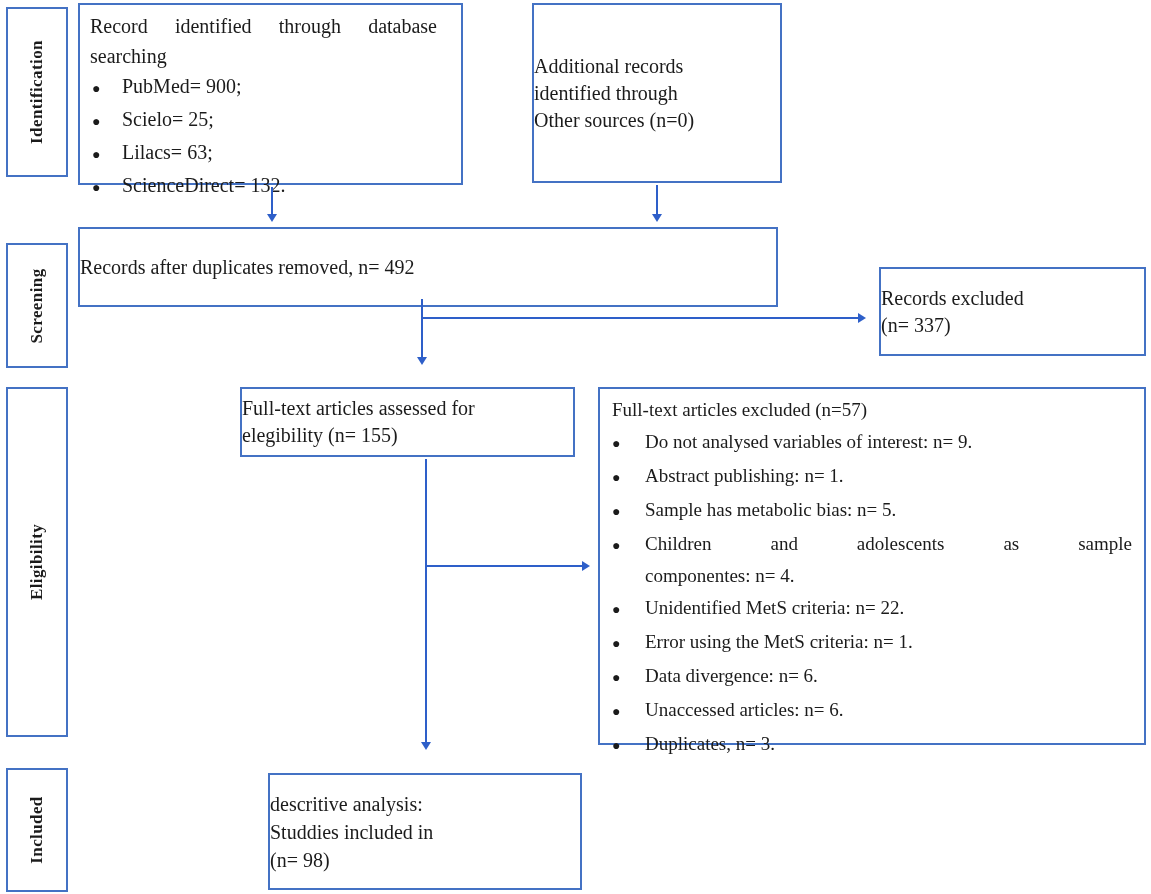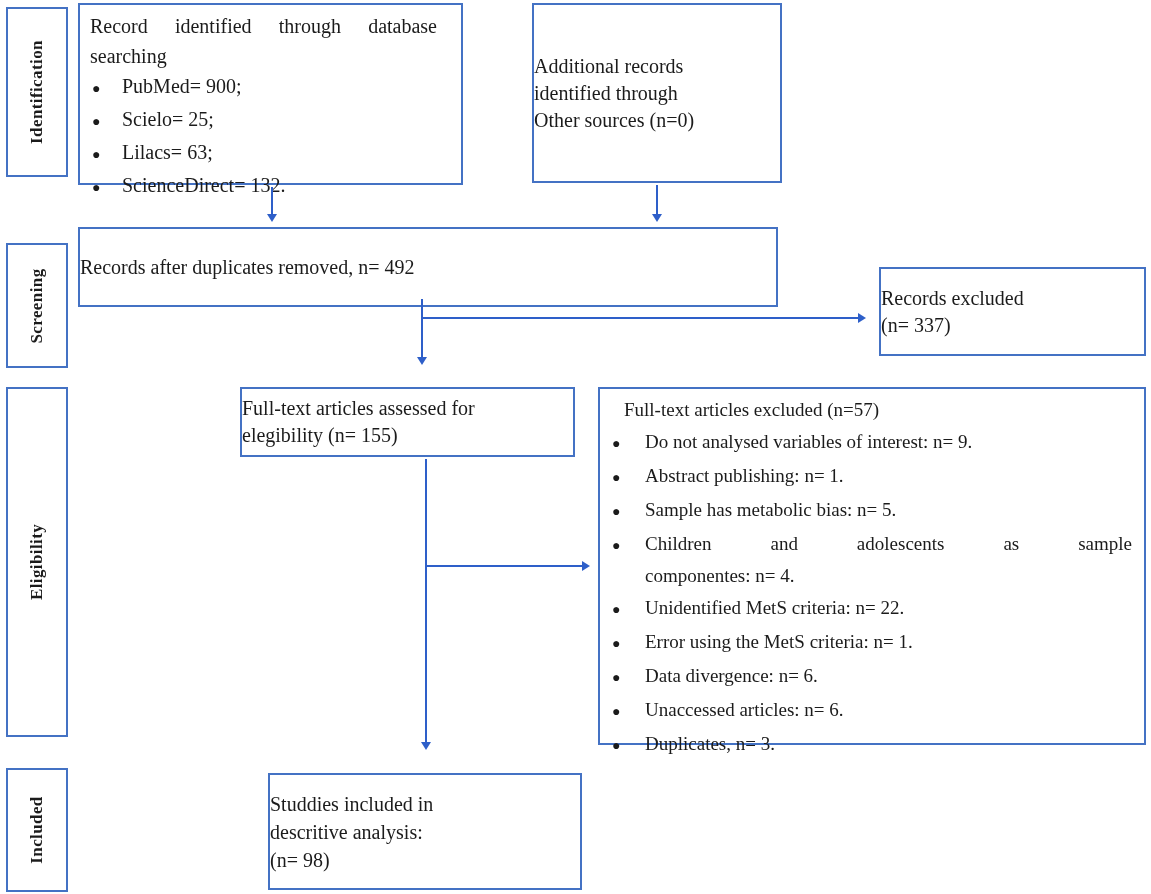--- a/index.html
+++ b/index.html
@@ -47,21 +47,21 @@
   .justify-last{text-align:justify;text-align-last:justify;}
   .bullet-row{display:flex;align-items:baseline;}
   .bullet-row .dot{
     flex:0 0 32px;
     font-size:14px;
     text-align:left;
     padding-left:2px;
   }
   
   .excl-box{font-size:19px;line-height:32px;padding:5px 12px 0 8px;}
-  .excl-box .title{padding-left:4px;margin-left:12px;}
+  .excl-box .title{padding-left:4px;}
   .excl-box .bullet-row .dot{flex:0 0 37px;font-size:14px;padding-left:4px;}
   .excl-box .wrap-line1{text-align:justify;text-align-last:justify;}
   
   .vline{position:absolute;width:2px;background:var(--arrow);}
   .hline{position:absolute;height:2px;background:var(--arrow);}
   .arr-down{
     position:absolute;width:0;height:0;
     border-left:5px solid transparent;
     border-right:5px solid transparent;
     border-top:8px solid var(--arrow);
@@ -169,22 +169,22 @@
       <span class="dot">●</span>
       <span>Unaccessed articles: n= 6.</span>
     </div>
     <div class="bullet-row">
       <span class="dot">●</span>
       <span>Duplicates, n= 3.</span>
     </div>
   </div>
 
   <div class="box center-box" style="left:268px;top:773px;width:314px;height:117px;line-height:28px">
+    <div>descritive analysis:</div>
     <div>Studdies included in</div>
-    <div>descritive analysis:</div>
     <div>(n= 98)</div>
   </div>
 
   <div class="vline" style="left:271px;top:187px;height:27px"></div>
   <div class="arr-down" style="left:267px;top:214px"></div>
 
   <div class="vline" style="left:656px;top:185px;height:29px"></div>
   <div class="arr-down" style="left:652px;top:214px"></div>
 
   <div class="vline" style="left:421px;top:299px;height:58px"></div>

